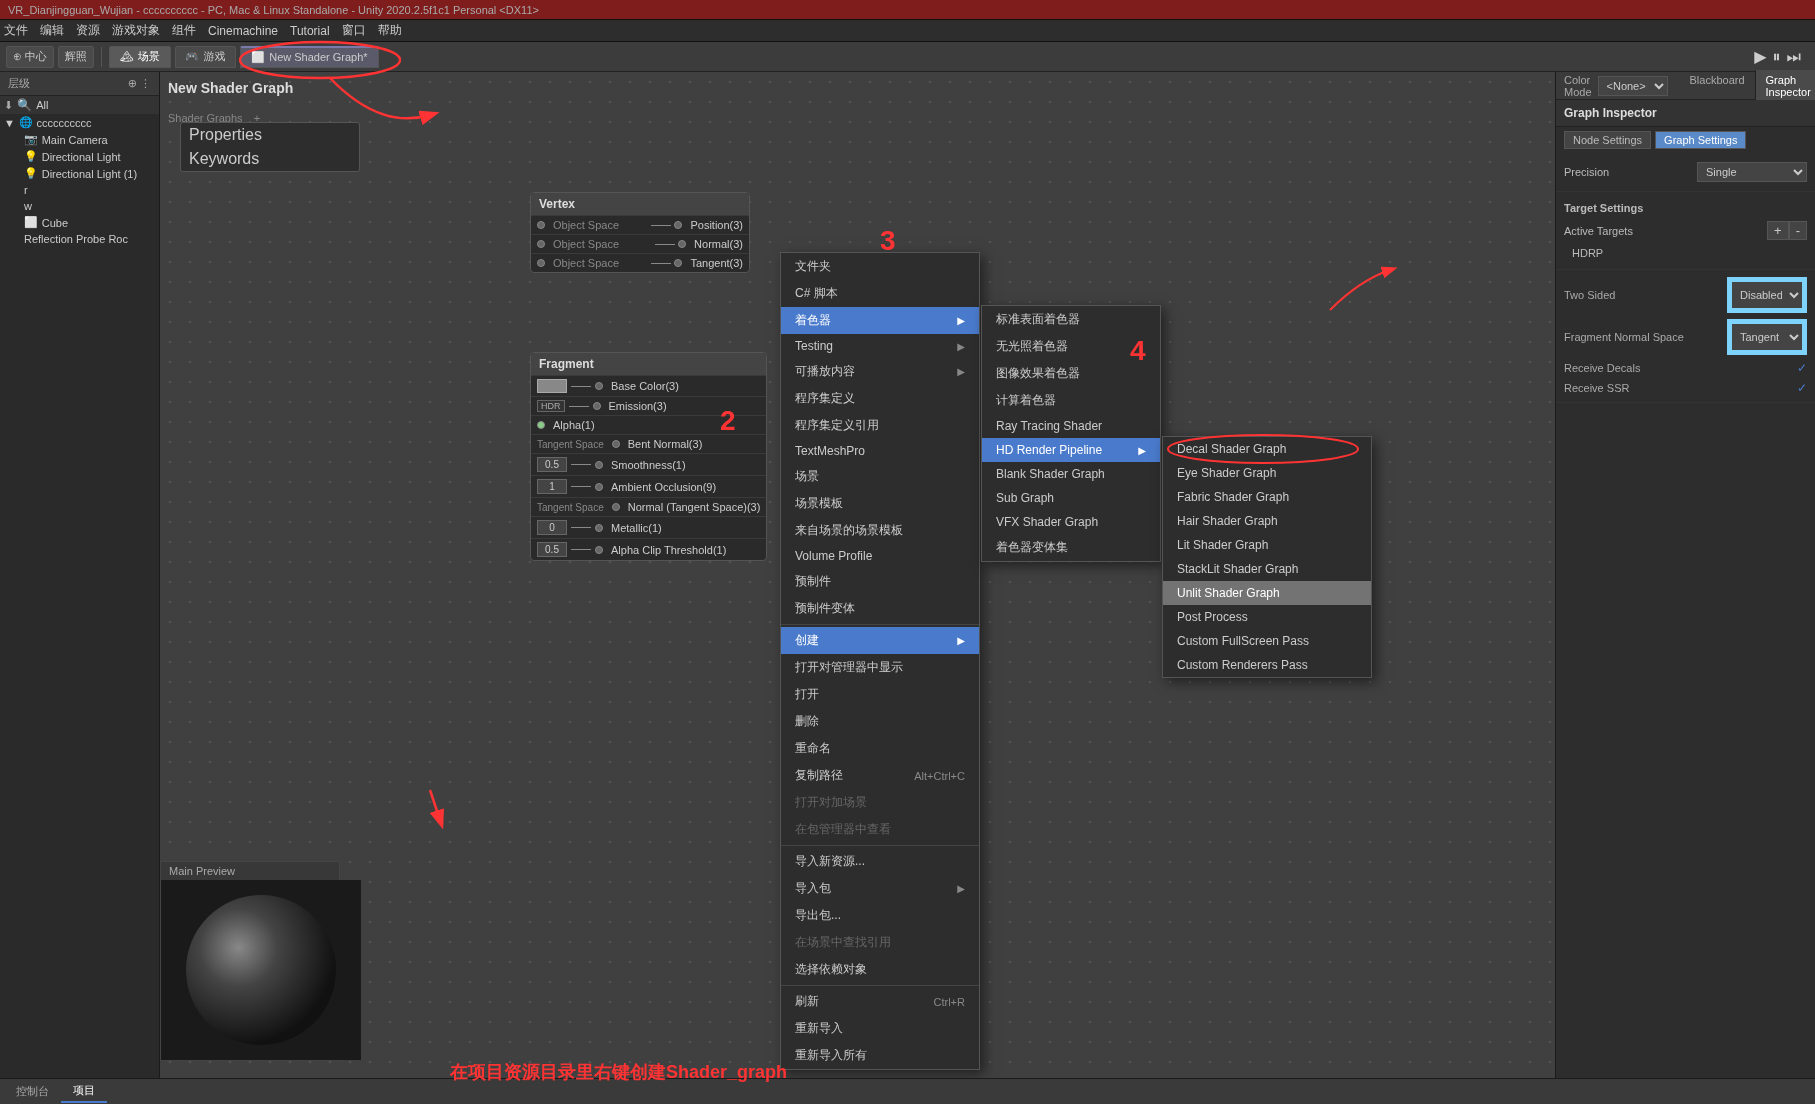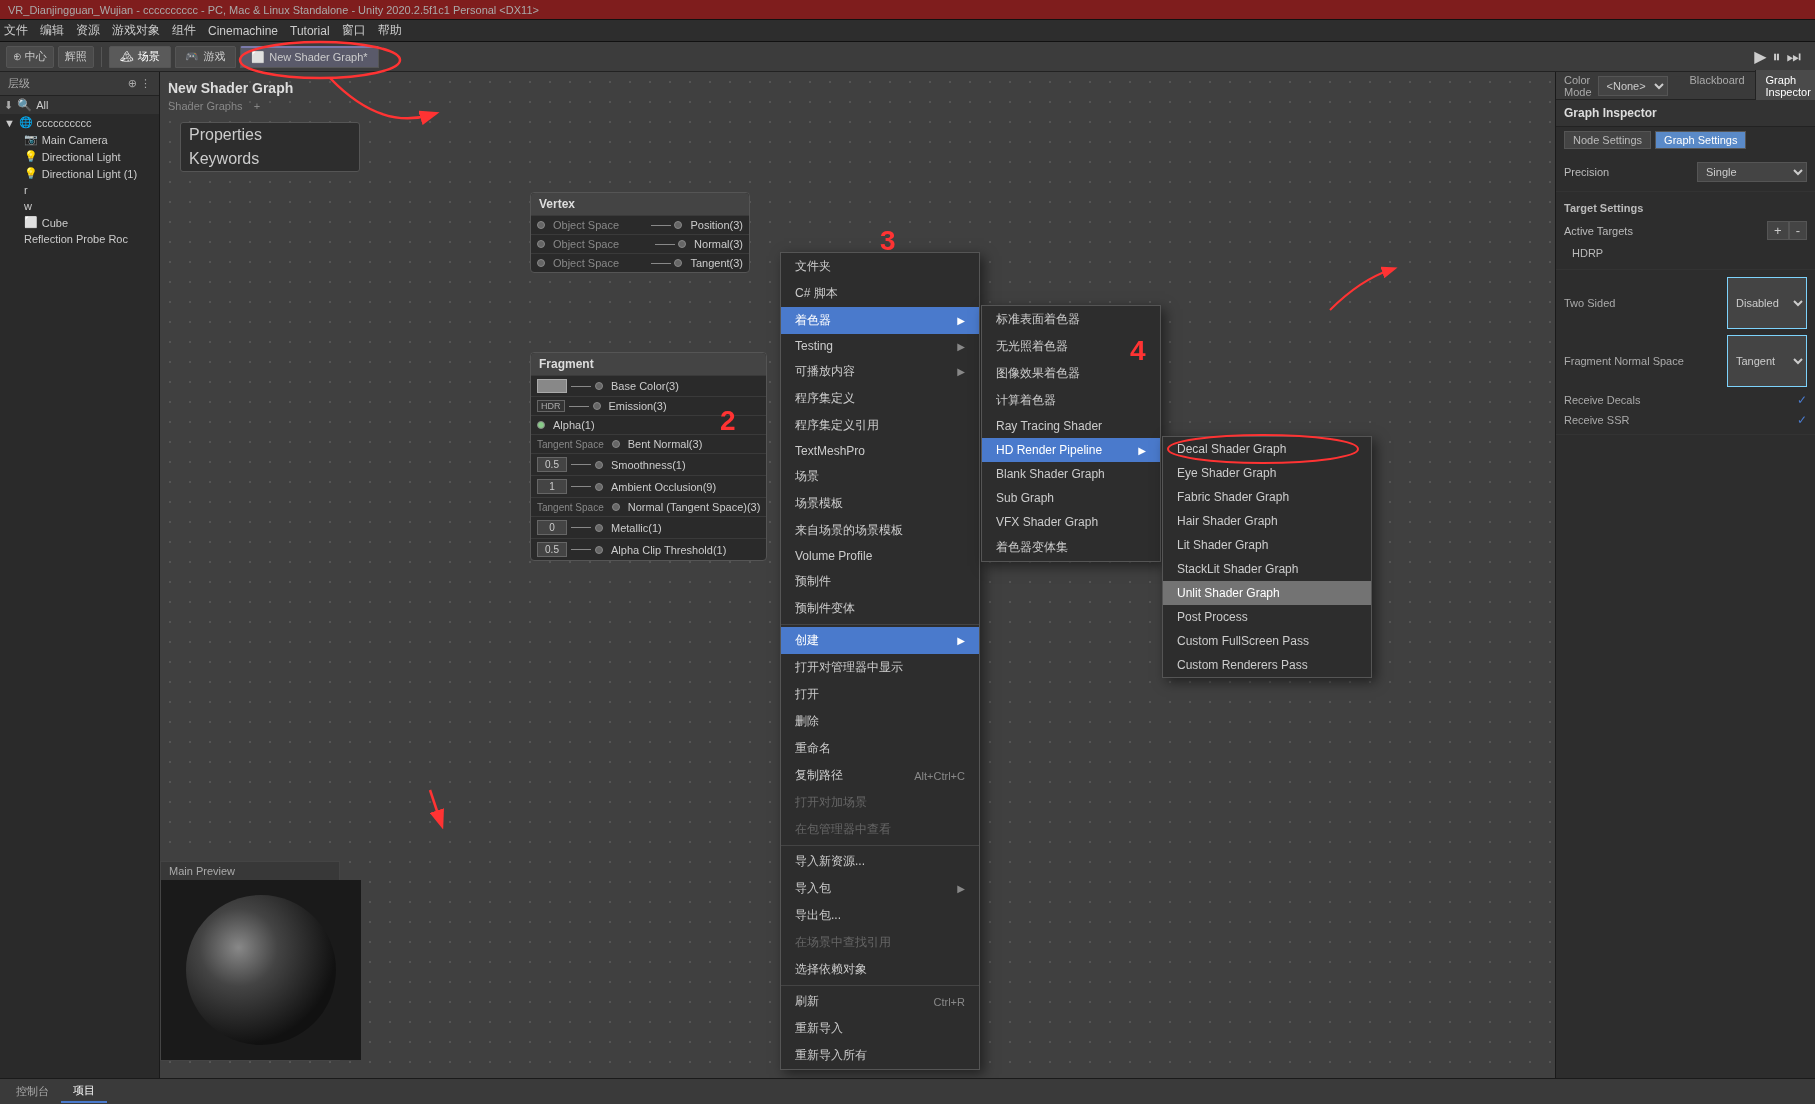--- a/index.html
+++ b/index.html
@@ -148,21 +148,21 @@
     .shader-graph-title {
       position: absolute;
       top: 8px;
       left: 8px;
       font-size: 14px;
       font-weight: bold;
       color: #ddd;
     }
     .shader-graph-subtitle {
       position: absolute;
-      top: 28px;
+      top: 40px;
       left: 8px;
       font-size: 11px;
       color: #888;
     }
 
     
     .node-panel {
       position: absolute;
       top: 50px;
       left: 20px;
@@ -466,24 +466,24 @@
     }
     .prop-row {
       display: flex;
       align-items: center;
       padding: 3px 0;
       font-size: 11px;
     }
     .prop-label { color: #aaa; flex: 1; }
     .prop-dropdown {
       background: #444;
-      border: 1px solid #7dd3fc;
-      color: #ccc;
-      font-size: 11px;
-      padding: 18px 4px;
+      border: 5px solid #7dd3fc;
+      color: #ccc;
+      font-size: 11px;
+      padding: 6px 4px;
       width: 80px;
     }
 
     
     .checkmark { color: #4a7acc; font-size: 12px; }
 
     
     .playback-controls {
       display: flex;
       align-items: center;
@@ -899,20 +899,23 @@
   </div>
 
 </div>
 
 <div class="bottom-panel">
   <div class="bottom-tabs-row">
     <div class="bottom-tab">控制台</div>
     <div class="bottom-tab active">项目</div>
   </div>
 
+  <div style="position:absolute; bottom:20px; left:450px; color:#ff3333; font-size:18px; font-weight:bold; z-index:600;">
+    <span>在项目资源目录里右键创建Shader_graph</span>
+  </div>
 </div>
 
 <svg class="svg-annotation" style="position:fixed; top:0; left:0; width:1815px; height:1104px; pointer-events:none; z-index:900;">
 
   <ellipse cx="320" cy="60" rx="80" ry="18" fill="none" stroke="#ff3333" stroke-width="2.5"></ellipse>
 
   <path d="M 330 78 Q 380 130 430 115" fill="none" stroke="#ff3333" stroke-width="2.5" marker-end="url(#arrowhead)"></path>
 
   <text x="880" y="250" font-size="28" fill="#ff3333" font-weight="bold" font-family="Arial">3</text>
   <text x="720" y="430" font-size="28" fill="#ff3333" font-weight="bold" font-family="Arial">2</text>

